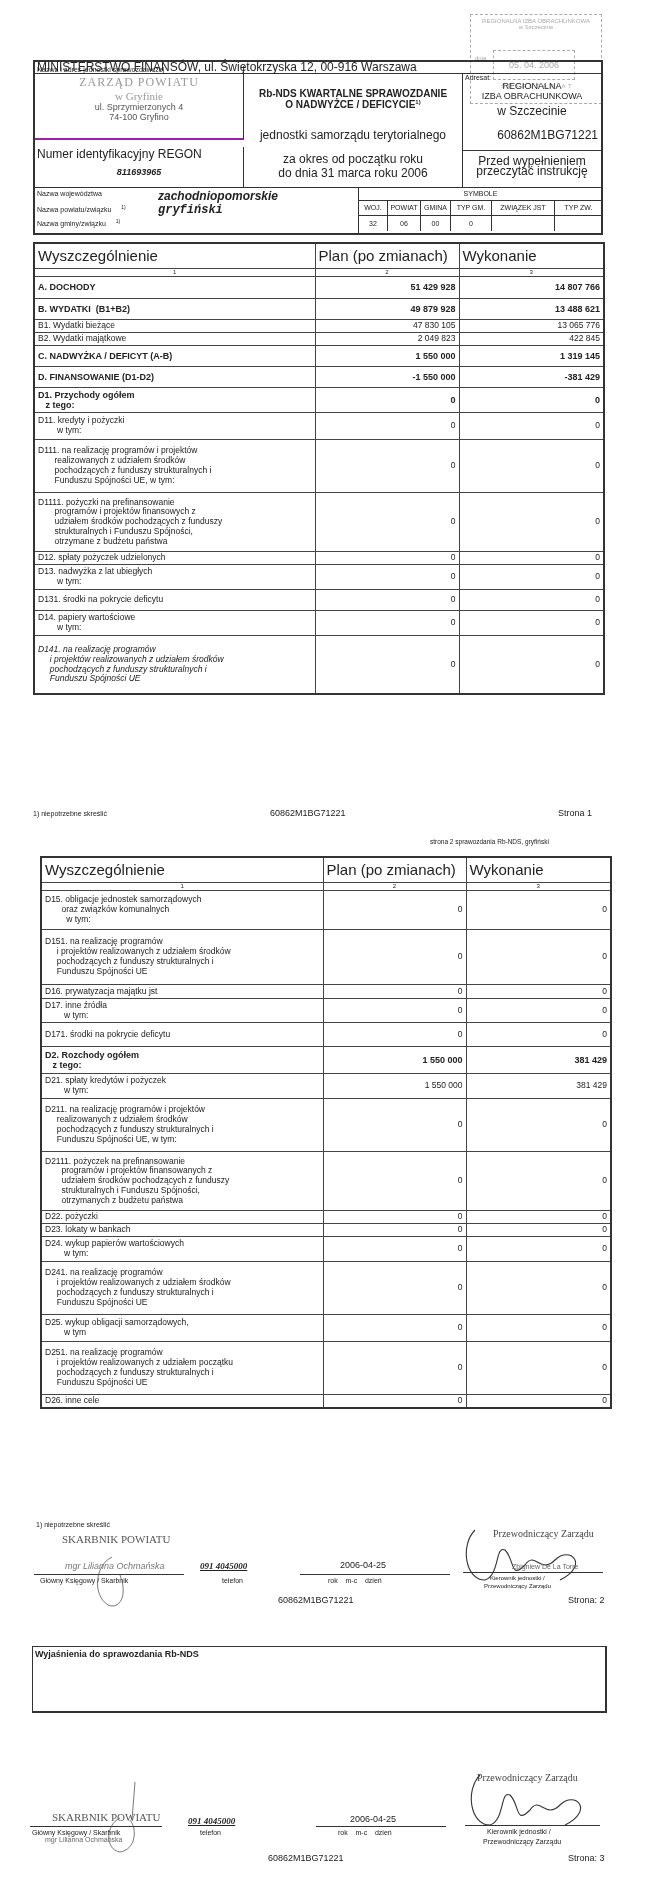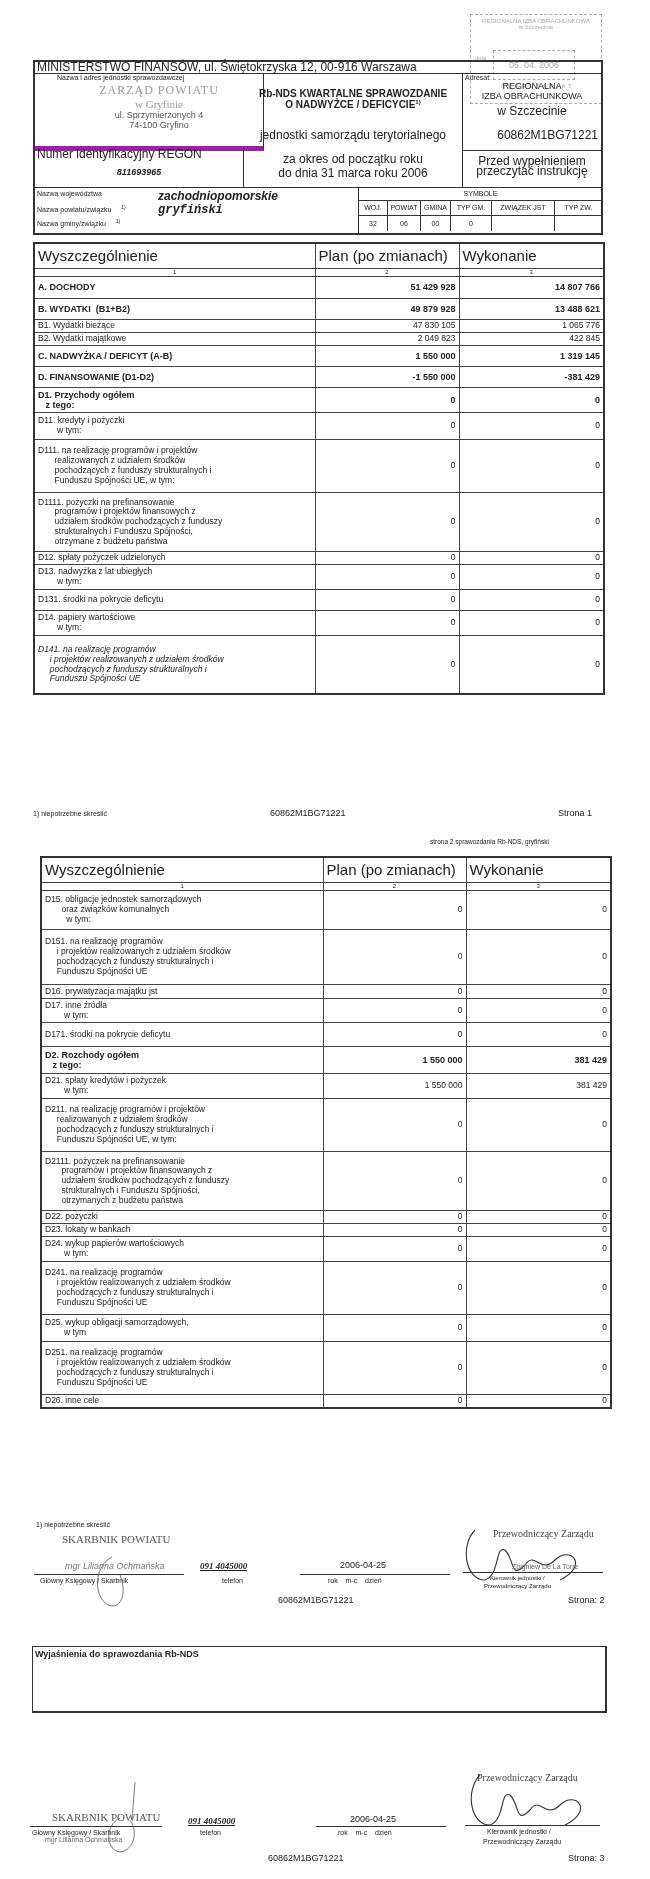--- a/index.html
+++ b/index.html
@@ -35,21 +35,21 @@
   <div class="center" style="margin-top:3px">REGIONALNA IZBA OBRACHUNKOWA</div>
   <div class="center">w Szczecinie</div>
   <div style="position:absolute;left:4px;top:40px;">dnia</div>
   <div style="position:absolute;left:22px;top:35px;width:80px;height:28px;border:1px dashed #aaa;font-size:9px;text-align:center;line-height:28px;">05. 04. 2006</div>
   <div style="position:absolute;left:30px;top:68px;letter-spacing:3px;">SEKRETARIAT</div>
 </div>
 
 <div class="abs hdr">
   <div class="abs small" style="left:0;top:0;width:566px;height:11px;border-bottom:1px solid #333;padding-left:2px;line-height:11px;">MINISTERSTWO FINANSÓW, ul. Świętokrzyska 12, 00-916 Warszawa</div>
 
-  <div class="abs" style="left:0;top:12px;width:208px;height:72px;border-right:1px solid #333;border-bottom:5px solid #a21caf;padding-left:20px;">
+  <div class="abs" style="left:0;top:4px;width:208px;height:72px;border-right:1px solid #333;border-bottom:2px solid #a21caf;">
     <div class="tiny" style="padding-left:2px">Nazwa i adres jednostki sprawozdawczej</div>
     <div class="center serif grey" style="font-size:12px;letter-spacing:1px;margin-top:2px">ZARZĄD POWIATU</div>
     <div class="center serif grey" style="font-size:11px;">w Gryfinie</div>
     <div class="center med" style="color:#555">ul. Sprzymierzonych 4</div>
     <div class="center med" style="color:#555">74-100 Gryfino</div>
   </div>
   <div class="abs" style="left:0;top:85px;width:208px;height:40px;border-right:1px solid #333;">
     <div class="small" style="padding-left:2px">Numer identyfikacyjny REGON</div>
     <div class="center bold italic med" style="margin-top:6px">811693965</div>
   </div>
@@ -129,21 +129,21 @@
         <td class="v">14 807 766</td>
       </tr>
       <tr class="main">
         <td style="white-space: pre; height: 18px;">B. WYDATKI  (B1+B2)</td>
         <td class="v">49 879 928</td>
         <td class="v">13 488 621</td>
       </tr>
       <tr>
         <td style="white-space: pre; height: 10px;">B1. Wydatki bieżące</td>
         <td class="v">47 830 105</td>
-        <td class="v">1 065 776</td>
+        <td class="v">13 065 776</td>
       </tr>
       <tr>
         <td style="white-space: pre; height: 10px;">B2. Wydatki majątkowe</td>
         <td class="v">2 049 823</td>
         <td class="v">422 845</td>
       </tr>
       <tr class="main">
         <td style="white-space: pre; height: 18px;">C. NADWYŻKA / DEFICYT (A-B)</td>
         <td class="v">1 550 000</td>
         <td class="v">1 319 145</td>
@@ -325,21 +325,21 @@
         <td class="v">0</td>
       </tr>
       <tr>
         <td style="white-space: pre; height: 24px;">D25. wykup obligacji samorządowych,
         w tym</td>
         <td class="v">0</td>
         <td class="v">0</td>
       </tr>
       <tr>
         <td style="white-space: pre; height: 50px;">D251. na realizację programów
-     i projektów realizowanych z udziałem środków
+     i projektów realizowanych z udziałem początku
      pochodzących z funduszy strukturalnych i
      Funduszu Spójności UE</td>
         <td class="v">0</td>
         <td class="v">0</td>
       </tr>
       <tr>
         <td style="white-space: pre; height: 10px;">D26. inne cele</td>
         <td class="v">0</td>
         <td class="v">0</td>
       </tr>

